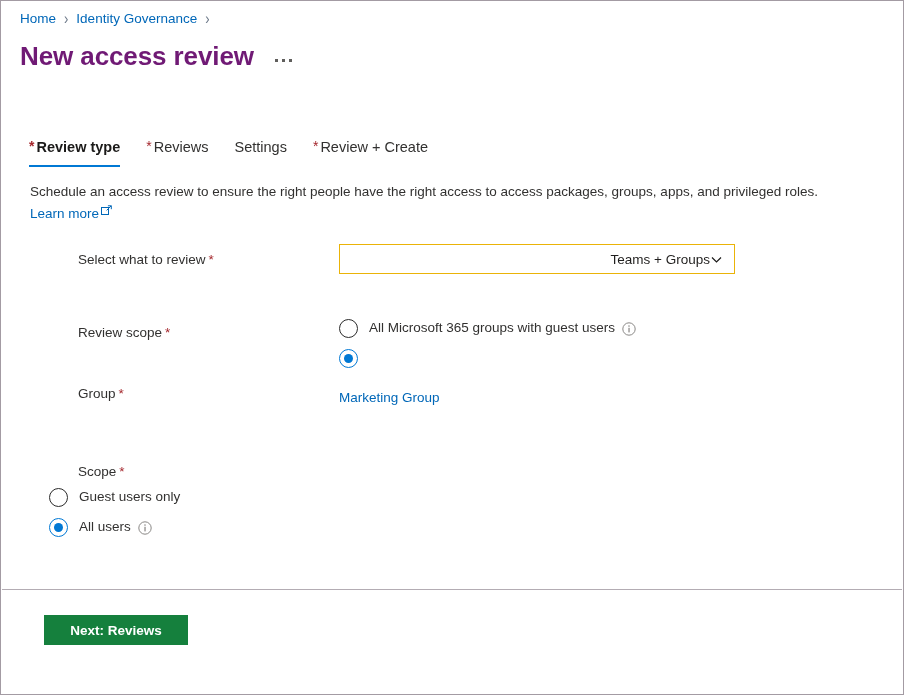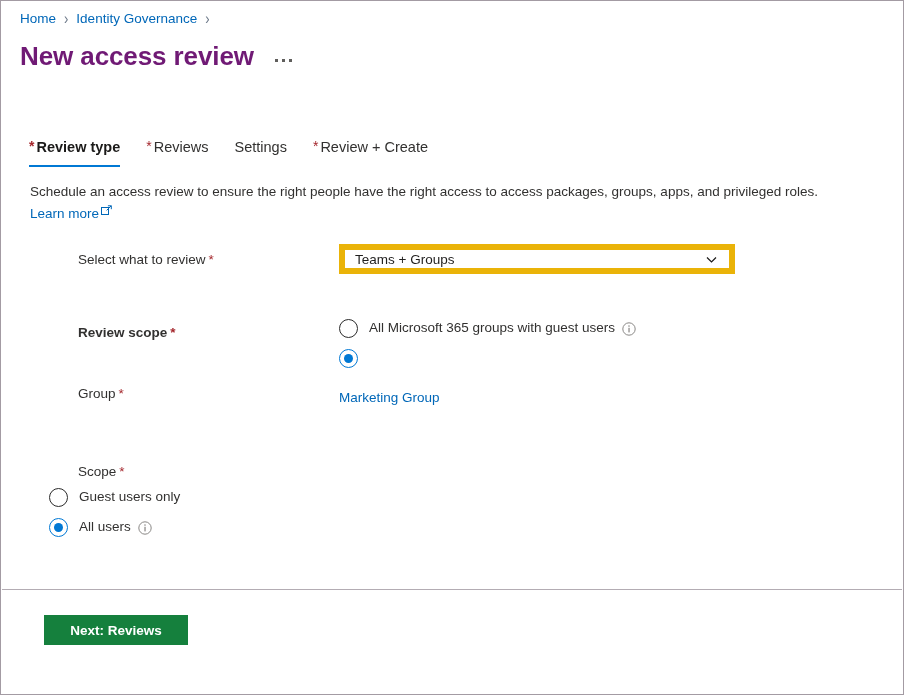--- a/index.html
+++ b/index.html
@@ -172,29 +172,30 @@
   }
   .field-control {
     flex: 1;
   }
 
   
   .dropdown {
     width: 396px;
     height: 30px;
     box-sizing: border-box;
-    border: 6px solid #eab308;
+    border: 1px solid #eab308;
     background: #ffffff;
     display: flex;
     align-items: center;
     padding: 0 6px 0 10px;
     cursor: pointer;
     font-size: 13.5px;
     color: #201f1e;
     position: relative;
+    text-align: right;
   }
   .dropdown .dd-value {
     flex: 1;
     white-space: nowrap;
     overflow: hidden;
     text-overflow: ellipsis;
   }
   .chevron {
     width: 13px;
     height: 13px;
@@ -352,21 +353,21 @@
           <span class="chevron">
             <svg viewBox="0 0 13 13" width="13" height="13" fill="none" stroke="#1b1a19" stroke-width="1.2">
               <path d="M2 4.5 L6.5 9 L11 4.5"></path>
             </svg>
           </span>
         </div>
       </div>
     </div>
 
     <div class="field-row" style="min-height:82px;">
-      <div class="field-label" style="padding-top:21px;font-weight:bold;">
+      <div class="field-label" style="padding-top:21px;">
         <span>Review scope</span><span class="req">*</span>
       </div>
       <div class="field-control" style="padding-top:11px;">
         <div class="radio-item">
           <span class="radio"></span>
           <span class="radio-label">All Microsoft 365 groups with guest users</span>
           <span class="info-icon">
             <svg viewBox="0 0 14 14" width="14" height="14">
               <circle cx="7" cy="7" r="6.2" fill="none" stroke="#8a8886" stroke-width="1"></circle>
               <circle cx="7" cy="4.1" r="0.78" fill="#8a8886"></circle>

